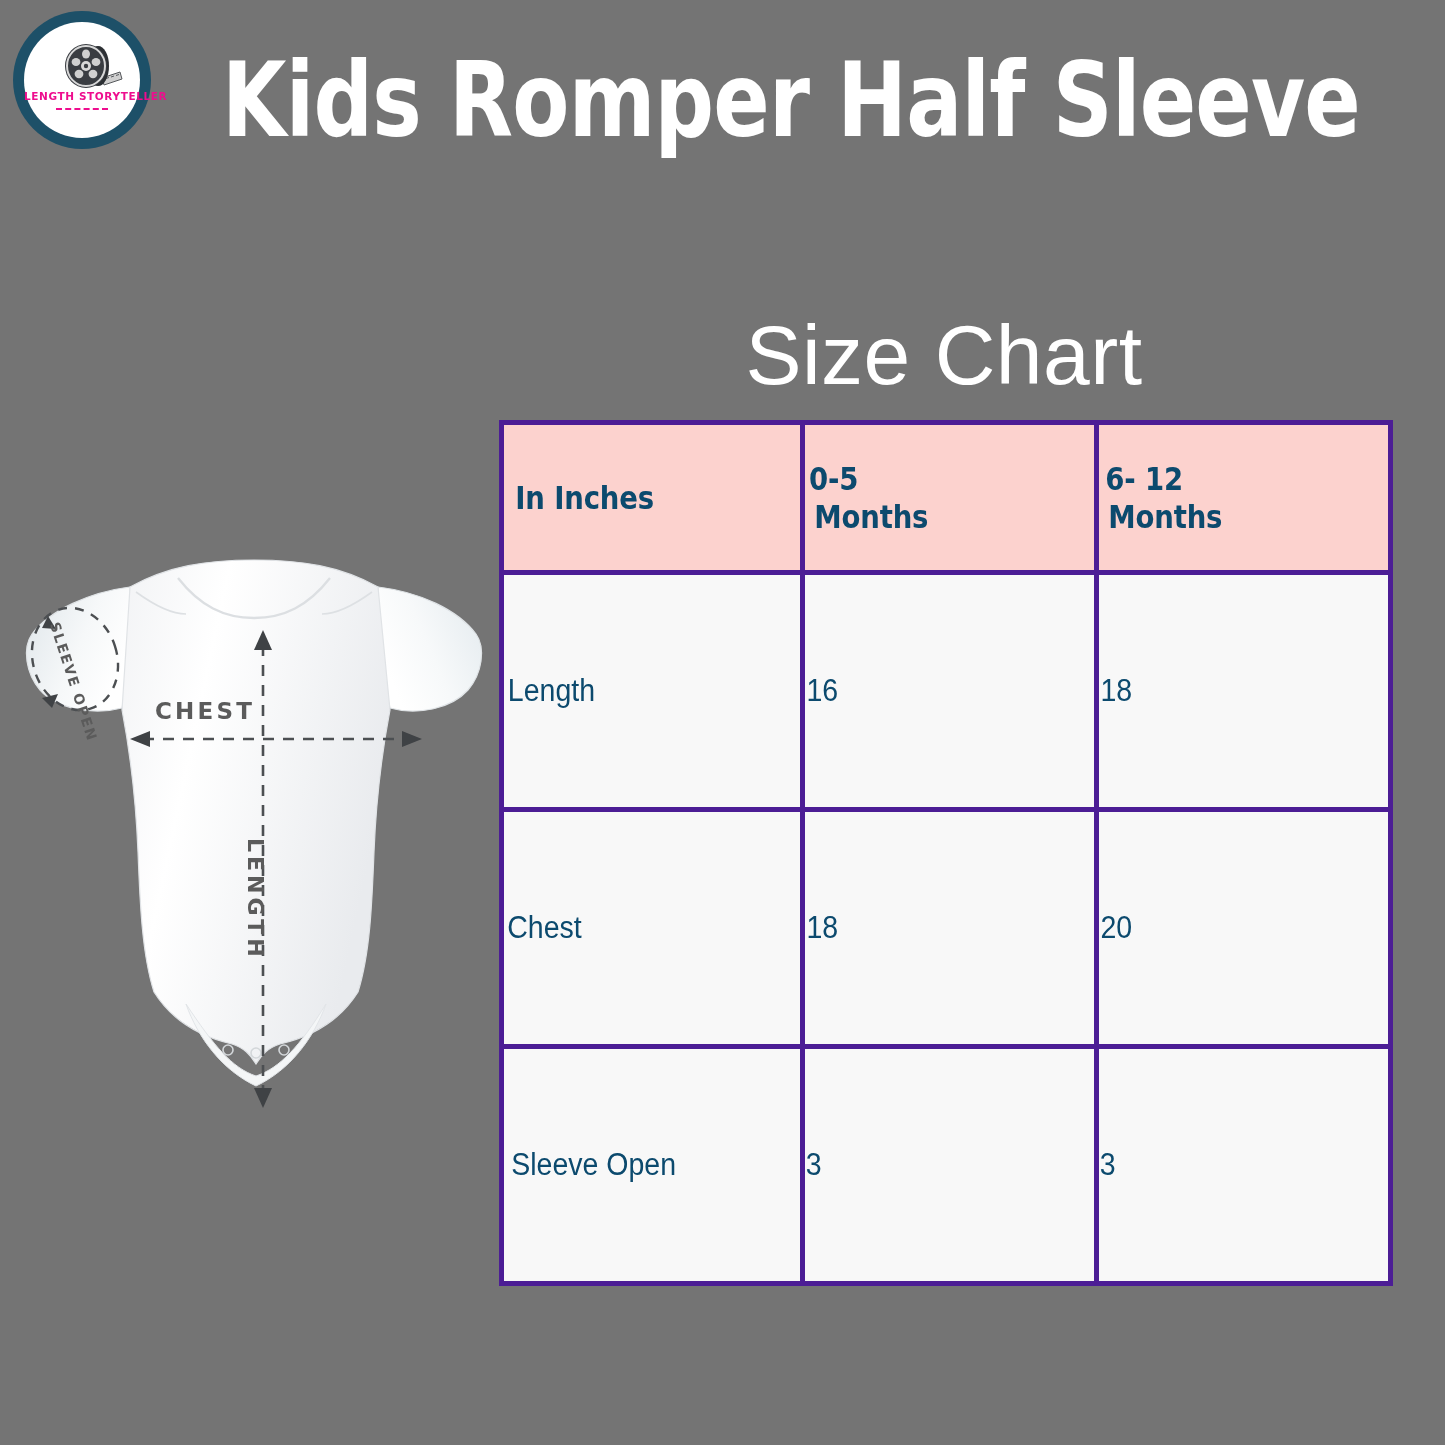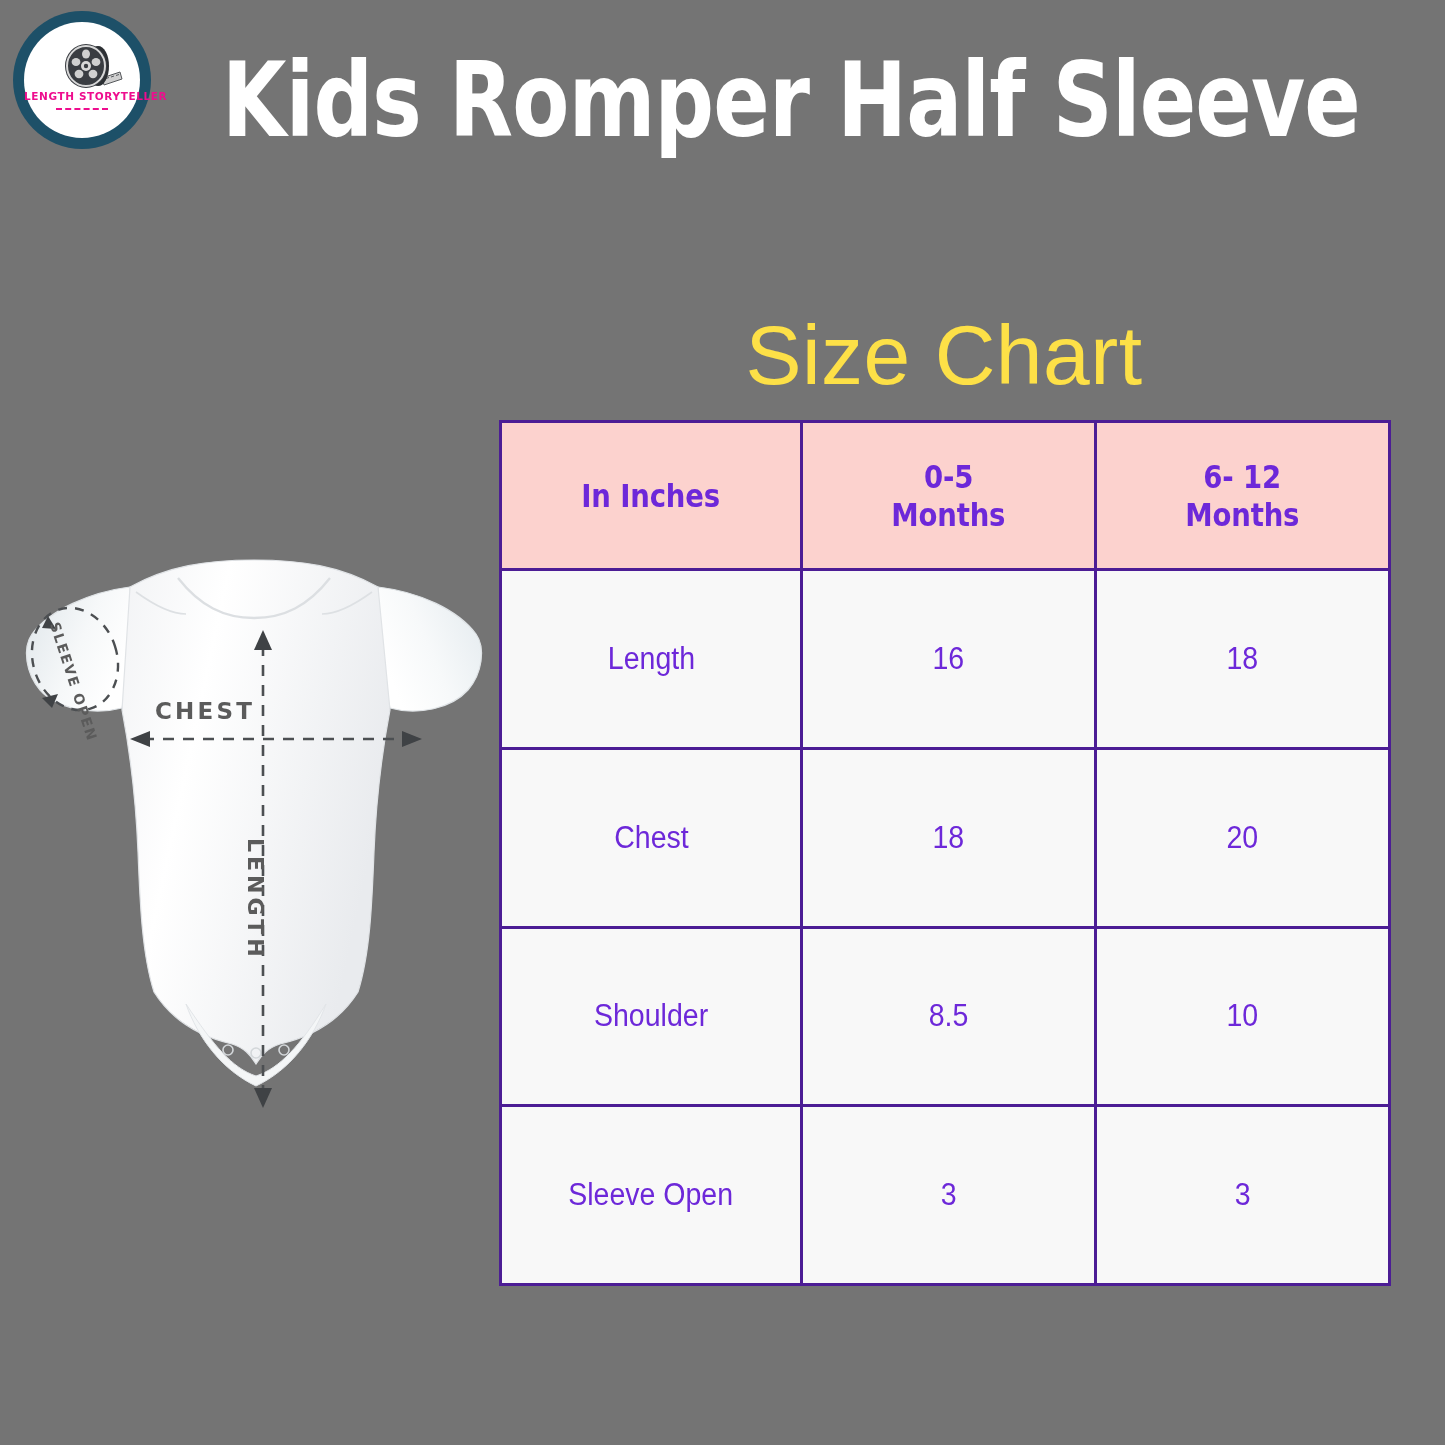--- a/index.html
+++ b/index.html
@@ -85,21 +85,21 @@
     white-space: nowrap;
   }
 
   
   #size-chart-heading {
     position: absolute;
     left: 499px;
     top: 307px;
     width: 890px;
     text-align: center;
-    color: #fde047;
+    color: #ffffff;
     font-family: "Liberation Sans", sans-serif;
     font-weight: 300;
     font-size: 84px;
     line-height: 96px;
     letter-spacing: 0.5px;
     white-space: nowrap;
   }
 
   
   #product-figure {
@@ -152,24 +152,24 @@
     width: 890px;
     height: 866px;
     border-collapse: collapse;
     table-layout: fixed;
     background: #f8f8f8;
   }
   #size-table col.c-label { width: 301px; }
   #size-table col.c-val   { width: 294px; }
   #size-table th,
   #size-table td {
-    border: 3px solid #4c1d95;
-    text-align: center;
+    border: 5px solid #4c1d95;
+    text-align: left;
     vertical-align: middle;
-    color: #6d28d9;
+    color: #0c4a6e;
     padding: 0;
   }
   #size-table thead th {
     background: #fcd2ce;
     height: 145px;
     font-family: "DejaVu Sans", sans-serif;
     font-weight: bold;
     font-size: 32px;
     line-height: 38px;
     letter-spacing: -0.2px;
@@ -316,23 +316,18 @@
       <td><span class="cell">Length</span></td>
       <td><span class="cell">16</span></td>
       <td><span class="cell">18</span></td>
     </tr>
     <tr>
       <td><span class="cell">Chest</span></td>
       <td><span class="cell">18</span></td>
       <td><span class="cell">20</span></td>
     </tr>
     <tr>
-      <td><span class="cell">Shoulder</span></td>
-      <td><span class="cell">8.5</span></td>
-      <td><span class="cell">10</span></td>
-    </tr>
-    <tr>
       <td><span class="cell">Sleeve Open</span></td>
       <td><span class="cell">3</span></td>
       <td><span class="cell">3</span></td>
     </tr>
   </tbody>
 </table>
 
 </body></html>

